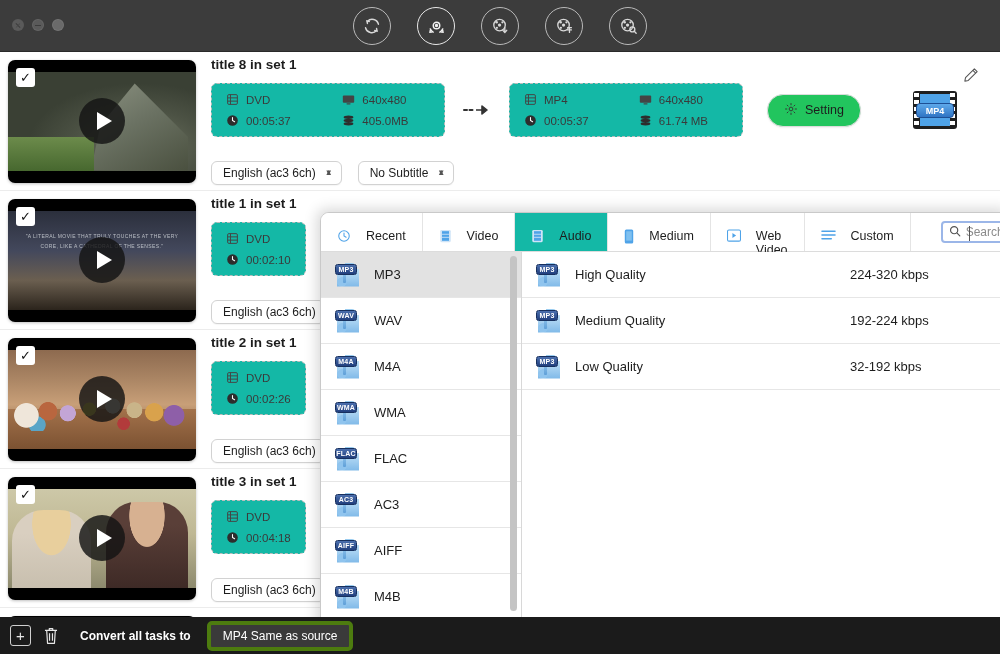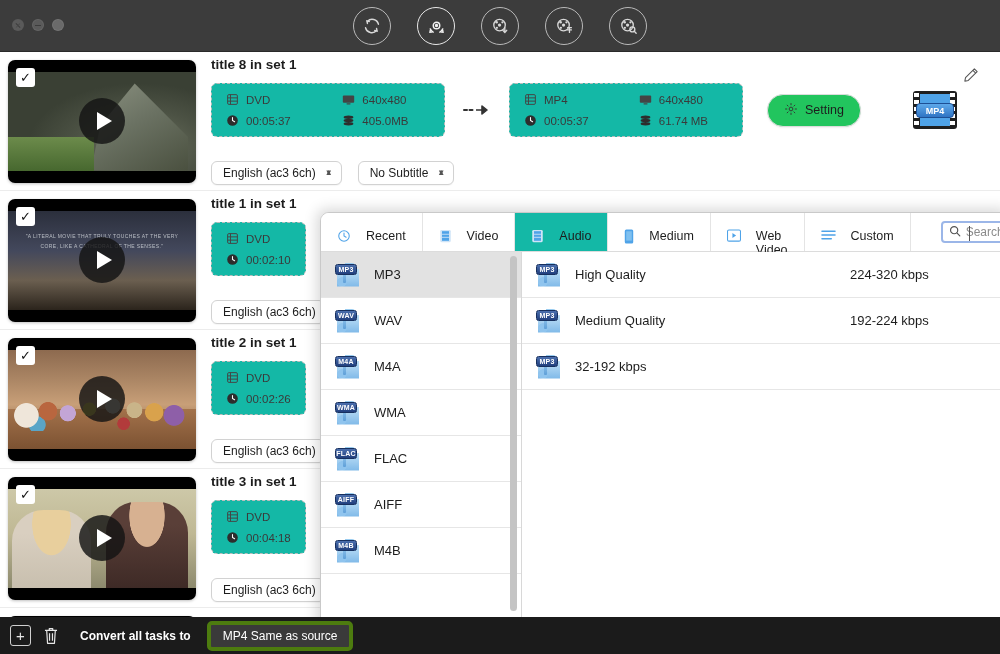--- a/index.html
+++ b/index.html
@@ -669,20 +669,29 @@
               <span class="flag"></span>
             <span class="tag">FLAC</span>
           </span>
           <span>FLAC</span>
         </div>
         <div class="fmtrow">
           <span class="abadge">
             <span class="note"></span>
               <span class="stem"></span>
               <span class="flag"></span>
+            <span class="tag">AC3</span>
+          </span>
+          <span>AC3</span>
+        </div>
+        <div class="fmtrow">
+          <span class="abadge">
+            <span class="note"></span>
+              <span class="stem"></span>
+              <span class="flag"></span>
             <span class="tag">AIFF</span>
           </span>
           <span>AIFF</span>
         </div>
         <div class="fmtrow">
           <span class="abadge">
             <span class="note"></span>
               <span class="stem"></span>
               <span class="flag"></span>
             <span class="tag">M4B</span>
@@ -713,20 +722,21 @@
           <span class="qname">Medium Quality</span>
           <span class="qrate">192-224 kbps</span>
         </div>
         <div class="qrow">
           <span class="abadge">
             <span class="note"></span>
               <span class="stem"></span>
               <span class="flag"></span>
             <span class="tag">MP3</span>
           </span>
+          <span class="qname">Low Quality</span>
           <span class="qrate">32-192 kbps</span>
         </div>
       </div>
     </div>
   </div>
 
   <div class="bottombar">
     <div class="sqbtn">+</div>
     <div class="trash">
       <svg width="18" height="19" viewBox="0 0 20 22" fill="none" stroke="#e6e6e6" stroke-width="1.4">

